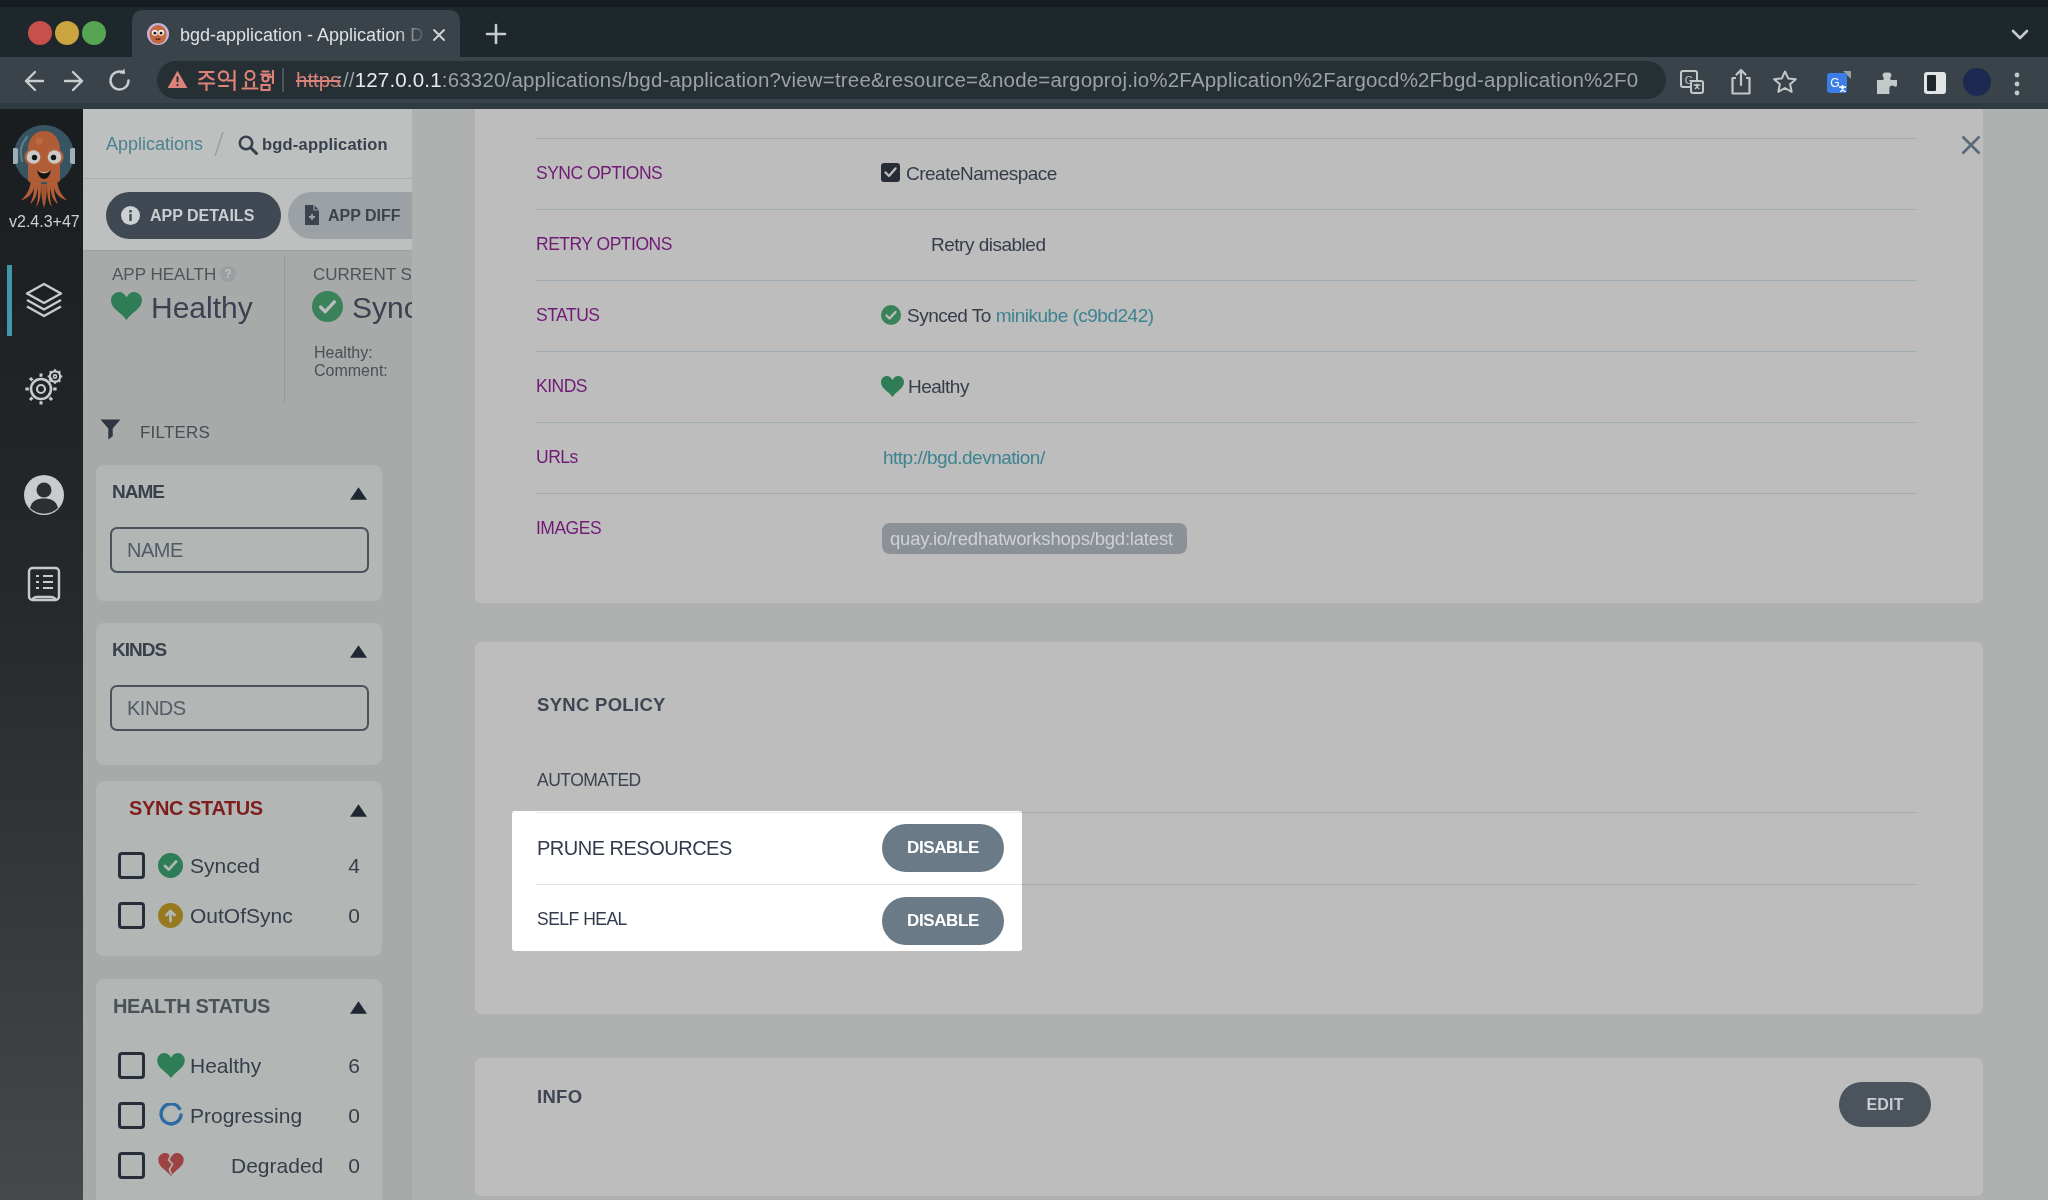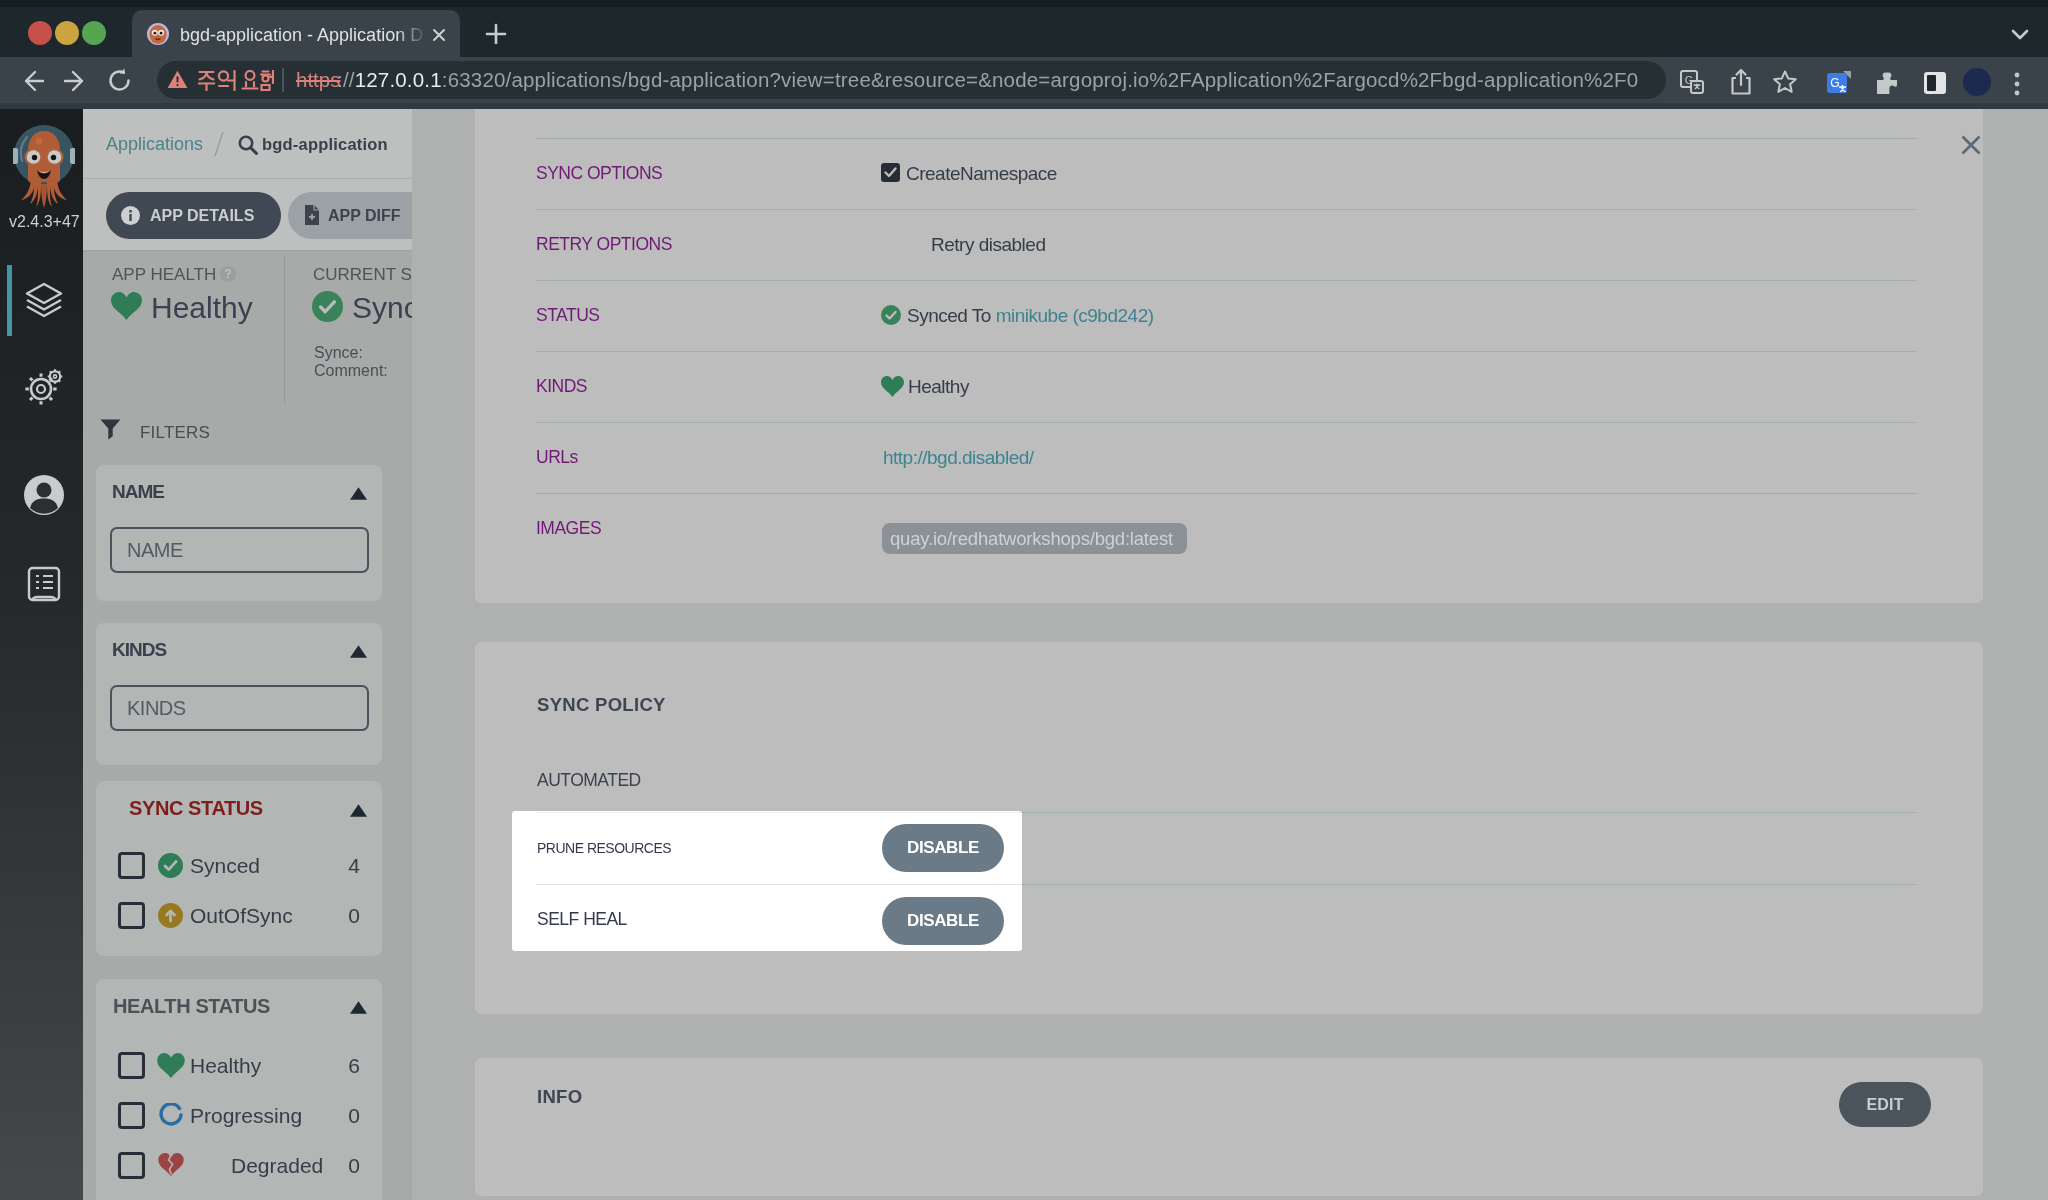--- a/index.html
+++ b/index.html
@@ -230,21 +230,21 @@
   <div class="abs" style="left:151px;top:290px;height:36px;font-size:30px;line-height:36px;color:#3a4150;">Healthy</div>
 
   <div class="abs" style="left:284px;top:255px;width:1px;height:149px;background:#96999a;"></div>
 
   <div class="abs" style="left:313px;top:265px;width:99px;height:20px;font-size:17px;line-height:20px;color:#4d545a;white-space:nowrap;overflow:hidden;">CURRENT SYNC</div>
   <svg class="abs" style="left:312px;top:291px;" width="31" height="31" viewBox="0 0 27 27">
     <circle cx="13.5" cy="13.5" r="13.5" fill="#3a8259"></circle>
     <path d="M7.5 14 L11.5 18 L19.5 9.5" stroke="#b9bcbb" stroke-width="3" fill="none" stroke-linecap="round" stroke-linejoin="round"></path>
   </svg>
   <div class="abs" style="left:352px;top:290px;width:60px;height:36px;font-size:30px;line-height:36px;color:#3a4150;white-space:nowrap;overflow:hidden;">Synce</div>
-  <div class="abs" style="left:314px;top:343px;height:20px;font-size:16px;line-height:20px;color:#494f54;">Synce:</div>
+  <div class="abs" style="left:314px;top:343px;height:20px;font-size:16px;line-height:20px;color:#494f54;">Healthy:</div>
   <div class="abs" style="left:314px;top:361px;height:20px;font-size:16px;line-height:20px;color:#494f54;">Comment:</div>
 
   <svg class="abs" style="left:100px;top:419px;" width="21" height="21" viewBox="0 0 19 19">
     <path d="M0.5 0.5 H18.5 L11.5 8.5 V15.5 L7.5 18.5 V8.5 Z" fill="#2f3642"></path>
   </svg>
   <div class="abs" style="left:140px;top:423px;height:20px;font-size:17px;line-height:20px;letter-spacing:0.2px;color:#474e53;">FILTERS</div>
 
   <div class="abs" style="left:96px;top:465px;width:286px;height:136px;border-radius:8px;background:#b2b6b5;"></div>
   <div class="abs" style="left:112px;top:481px;height:22px;font-size:19px;line-height:22px;font-weight:bold;color:#3a414d;letter-spacing:-1px;">NAME</div>
   <svg class="abs" style="left:350px;top:487px;" width="17" height="13" viewBox="0 0 15 11">
@@ -337,37 +337,37 @@
   </svg>
   <div class="val" style="left:907px;top:304px;">Synced To <span style="color:#3d8390;">minikube (c9bd242)</span></div>
 
   <div class="lbl" style="left:536px;top:375px;">KINDS</div>
   <svg class="abs" style="left:881px;top:376px;" width="23" height="21" viewBox="0 0 32 29">
     <path d="M23.6 0 C20.2 0 17.3 2.7 16 5.6 C14.7 2.7 11.8 0 8.4 0 C3.8 0 0 3.8 0 8.4 C0 17.8 9.5 20.3 16 29 C22.1 20.4 32 17.5 32 8.4 C32 3.8 28.2 0 23.6 0 Z" fill="#2e7d56"></path>
   </svg>
   <div class="val" style="left:908px;top:375px;">Healthy</div>
 
   <div class="lbl" style="left:536px;top:446px;">URLs</div>
-  <div class="val" style="left:883px;top:446px;color:#3d8390;">http://bgd.disabled/</div>
+  <div class="val" style="left:883px;top:446px;color:#3d8390;">http://bgd.devnation/</div>
 
   <div class="lbl" style="left:536px;top:517px;">IMAGES</div>
   <div class="abs" style="left:882px;top:523px;width:305px;height:31px;border-radius:8px;background:#8b9196;"></div>
   <div class="abs" style="left:890px;top:527px;height:23px;font-size:18.5px;line-height:23px;letter-spacing:-0.2px;color:#ced2d4;">quay.io/redhatworkshops/bgd:latest</div>
 
   <div class="abs" style="left:475px;top:642px;width:1508px;height:372px;border-radius:6px;background:#bcbdbc;"></div>
   <div class="abs" style="left:537px;top:693px;height:23px;font-size:18.5px;line-height:23px;font-weight:bold;color:#3f4653;letter-spacing:0.3px;">SYNC POLICY</div>
   <div class="lbl" style="left:537px;top:769px;color:#3c434e;">AUTOMATED</div>
   <div class="sep" style="left:1022px;top:812px;width:895px;"></div>
   <div class="sep" style="left:1022px;top:884px;width:895px;"></div>
 
   <div class="abs" style="left:475px;top:1058px;width:1508px;height:138px;border-radius:6px;background:#bcbdbc;"></div>
   <div class="abs" style="left:537px;top:1085px;height:23px;font-size:18.5px;line-height:23px;font-weight:bold;color:#3f4653;letter-spacing:0.3px;">INFO</div>
   <div class="btn" style="left:1839px;top:1082px;width:92px;height:45px;border-radius:23px;line-height:45px;">EDIT</div>
 
   <div class="abs" style="left:512px;top:811px;width:510px;height:140px;border-radius:3px;background:#ffffff;"></div>
   <div class="abs" style="left:536px;top:812px;width:486px;height:1px;background:#e7edf0;"></div>
   <div class="abs" style="left:536px;top:884px;width:486px;height:1px;background:#dfe5e9;"></div>
-  <div class="abs" style="left:537px;top:837px;height:22px;font-size:14px;line-height:22px;letter-spacing:-0.5px;color:#333a4e;">PRUNE RESOURCES</div>
+  <div class="abs" style="left:537px;top:837px;height:22px;font-size:20px;line-height:22px;letter-spacing:-0.5px;color:#333a4e;">PRUNE RESOURCES</div>
   <div class="abs" style="left:882px;top:824px;width:122px;height:48px;border-radius:24px;background:#6a7a87;color:#ffffff;font-size:17px;font-weight:bold;letter-spacing:-0.4px;text-align:center;line-height:48px;">DISABLE</div>
   <div class="abs" style="left:537px;top:908px;height:22px;font-size:17.5px;line-height:22px;letter-spacing:-0.5px;color:#333a4e;">SELF HEAL</div>
   <div class="abs" style="left:882px;top:897px;width:122px;height:48px;border-radius:24px;background:#6a7a87;color:#ffffff;font-size:17px;font-weight:bold;letter-spacing:-0.4px;text-align:center;line-height:48px;">DISABLE</div>
 
 </div>
 
 </body></html>

